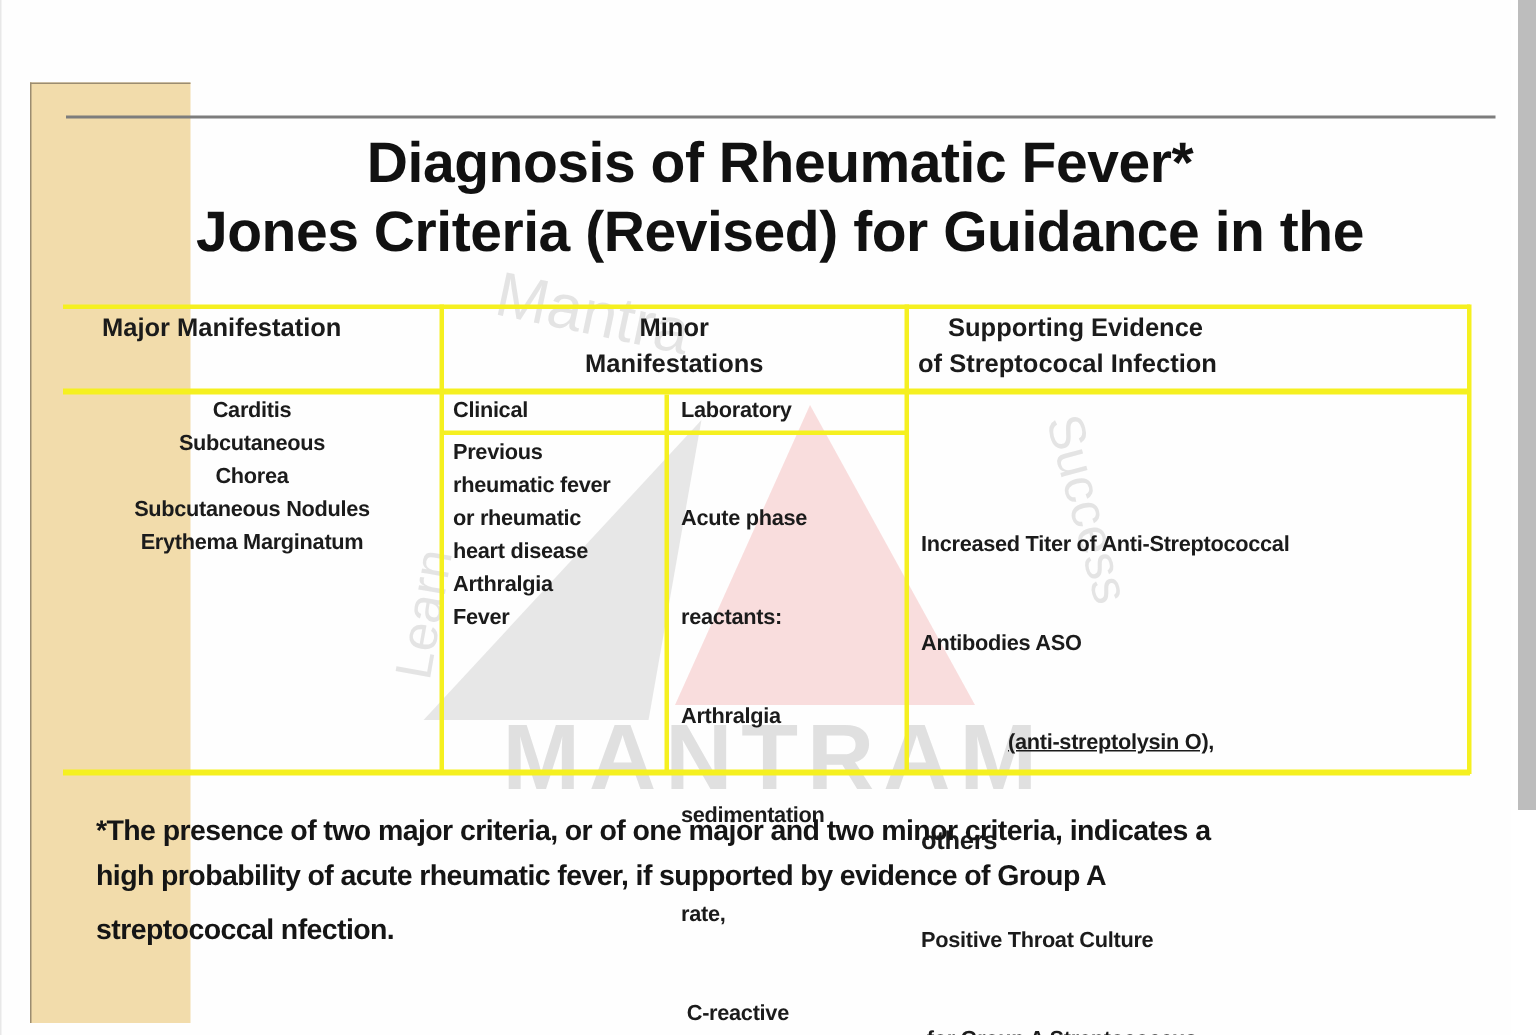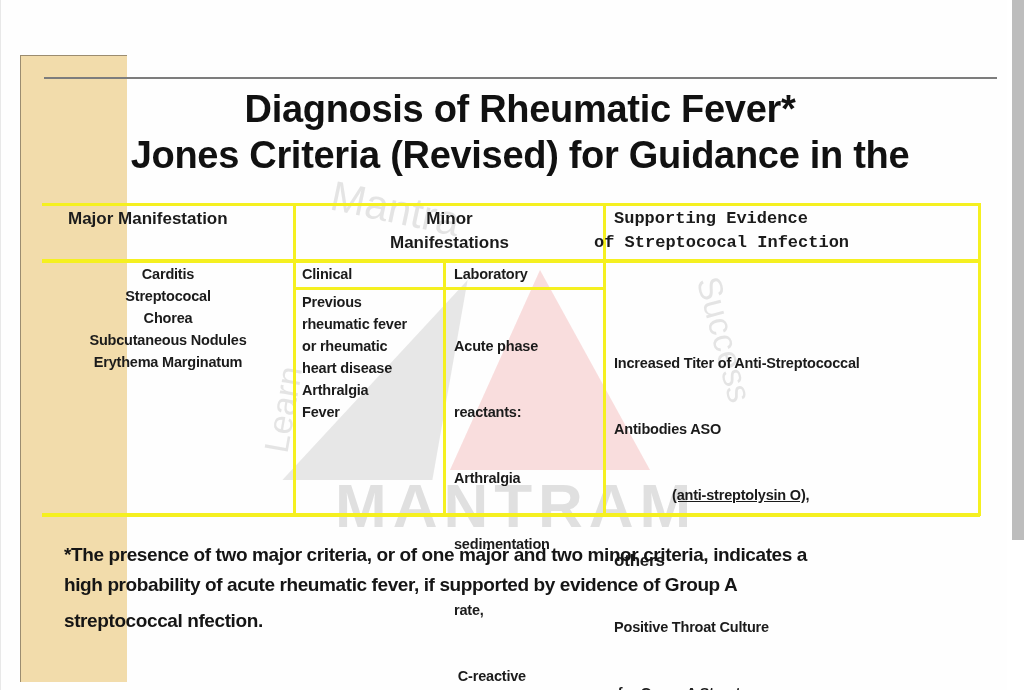--- a/index.html
+++ b/index.html
@@ -113,31 +113,31 @@
   <div class="yl" style="left:251px;top:0;width:3px;height:313px;"></div>
   <div class="yl" style="left:401px;top:60px;width:3px;height:252px;"></div>
   <div class="yl" style="left:561px;top:0;width:3px;height:313px;"></div>
   <div class="yl" style="left:936px;top:0;width:3px;height:313px;"></div>
 
   <div class="cell hdr center" style="left:254px;top:4px;width:307px;">
     <div>Minor</div>
     <div>Manifestations</div>
   </div>
   <div class="cell hdr" style="left:26px;top:4px;width:220px;">Major Manifestation</div>
-  <div class="cell hdr" style="left:538px;top:4px;width:370px;font-family:Liberation Mono, monospace;">
+  <div class="cell hdr" style="left:556px;top:4px;width:370px;">
     <div style="padding-left:34px;">Supporting Evidence</div>
     <div style="padding-left:14px;">of Streptococal Infection</div>
   </div>
 
   <div class="cell body-txt" style="left:260px;top:60px;">Clinical</div>
   <div class="cell body-txt" style="left:412px;top:60px;">Laboratory</div>
 
   <div class="cell body-txt center" style="left:0;top:60px;width:252px;text-align:center;">
     <div>Carditis</div>
-    <div>Streptococal</div>
+    <div>Subcutaneous</div>
     <div>Chorea</div>
     <div>Subcutaneous Nodules</div>
     <div>Erythema Marginatum</div>
   </div>
 
   <div class="cell body-txt" style="left:260px;top:88px;width:140px;">
     <div>Previous</div>
     <div>rheumatic fever</div>
     <div>or rheumatic</div>
     <div>heart disease</div>

